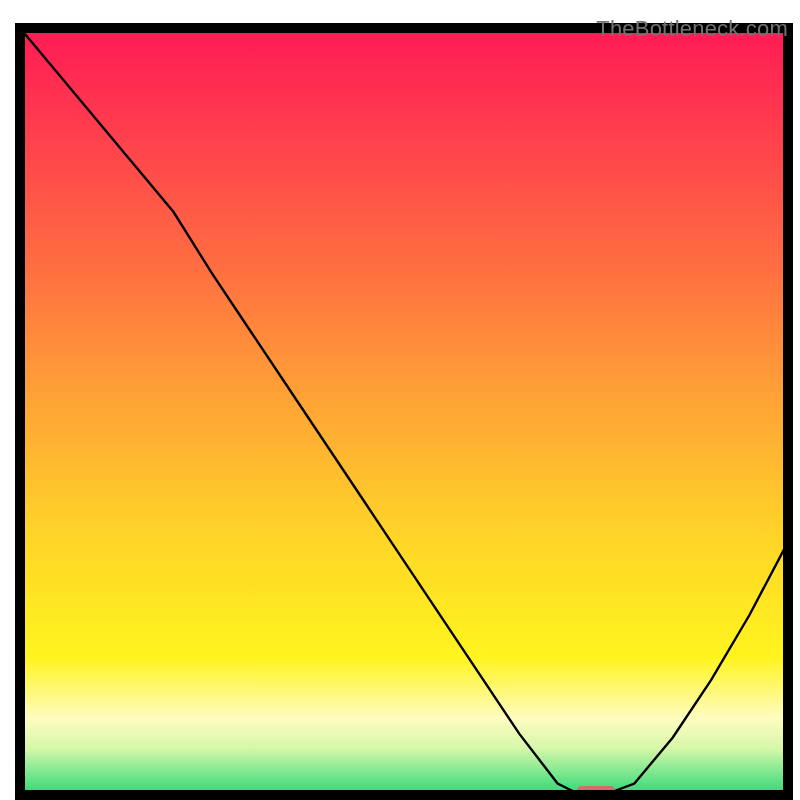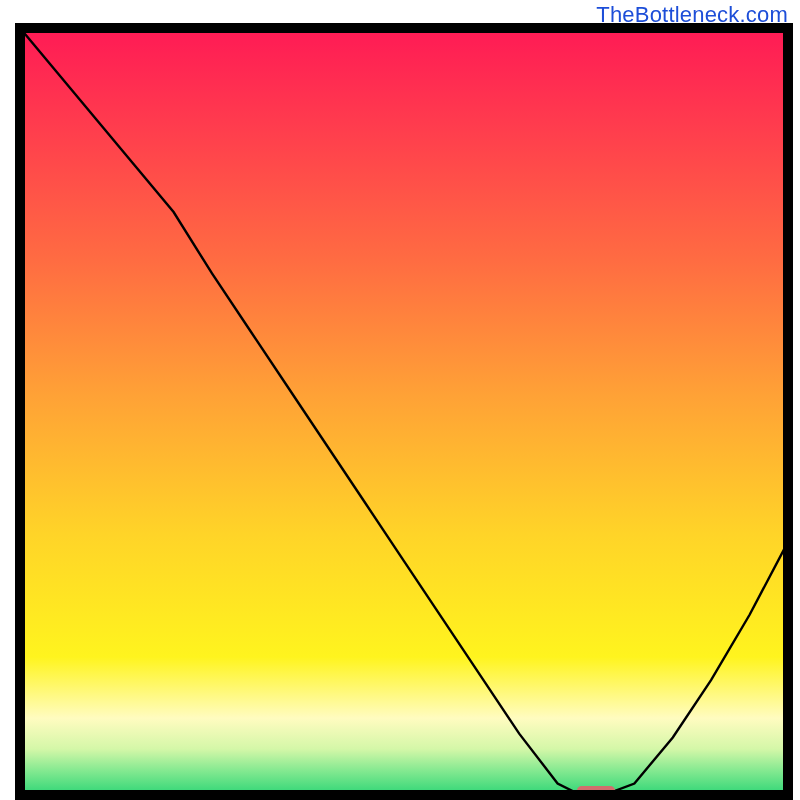--- a/index.html
+++ b/index.html
@@ -10,26 +10,26 @@
     height: 800px;
     overflow: hidden;
   }
   .container {
     position: relative;
     width: 800px;
     height: 800px;
   }
   .watermark {
     position: absolute;
-    top: 2px;
+    top: 16px;
     right: 12px;
     font-family: Arial, Helvetica, sans-serif;
     font-size: 22px;
     font-weight: 500;
-    color: #1d4ed8;
+    color: #737373;
     letter-spacing: 0.2px;
     z-index: 10;
   }
   svg {
     display: block;
   }
 </style>
 </head>
 <body>
 <div class="container">

